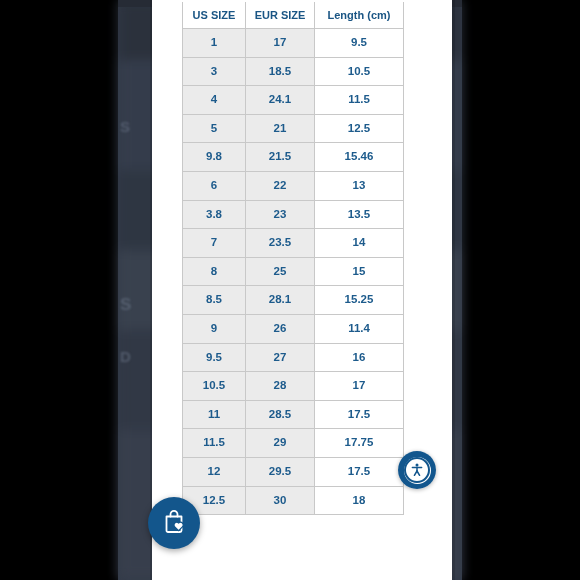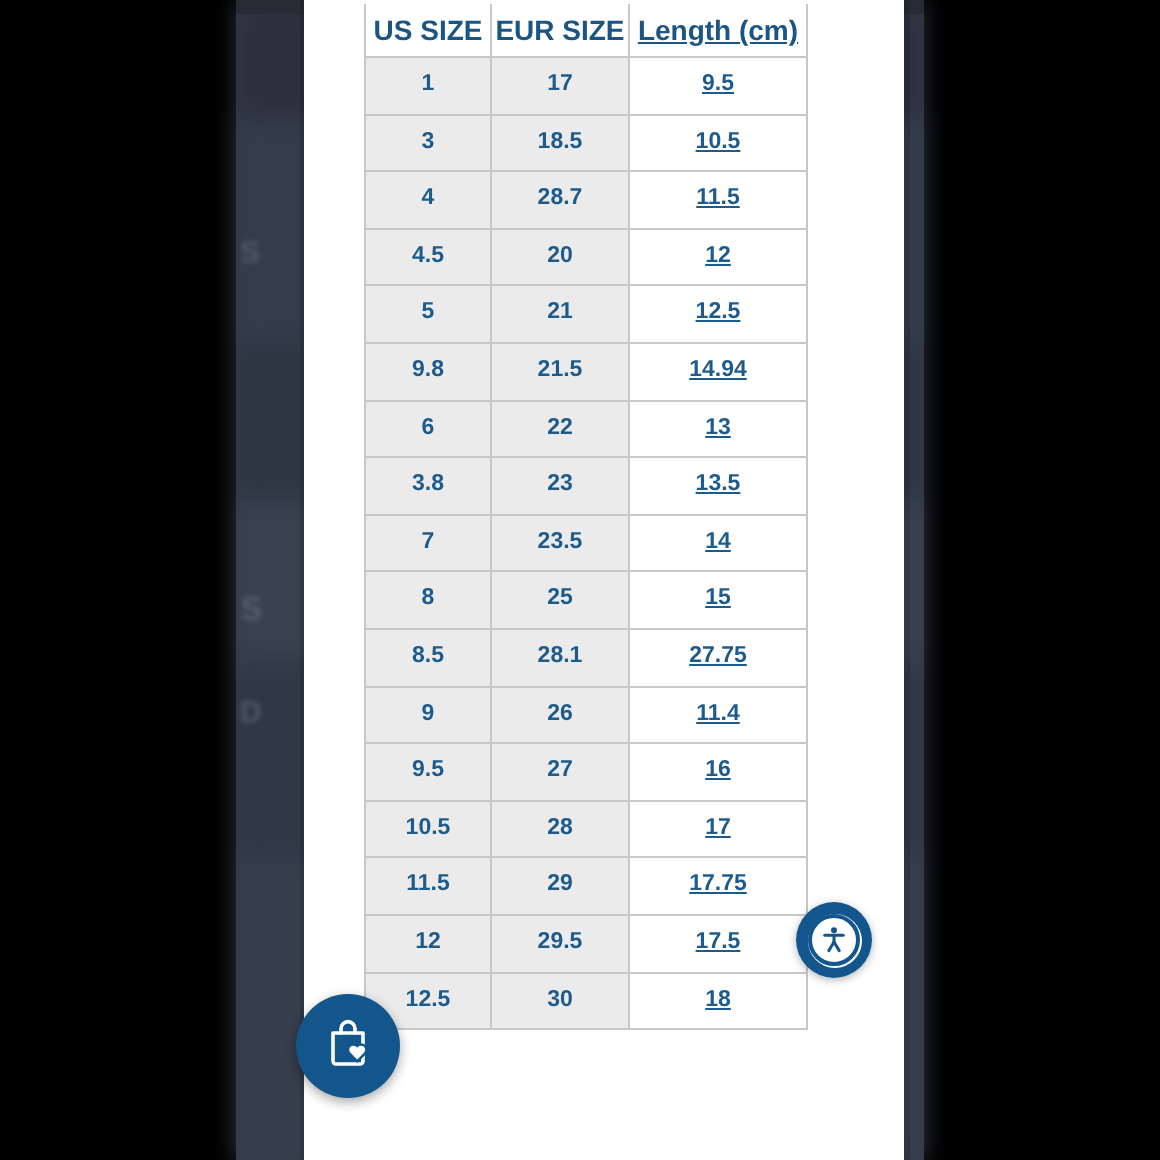--- a/index.html
+++ b/index.html
@@ -123,29 +123,29 @@
     text-align: center;
     vertical-align: middle;
     font-size: 11.5px;
     font-weight: bold;
     color: #1d5b8c;
     padding: 0;
     line-height: 1;
   }
   .size-table th {
     color: #1a5584;
-    font-size: 14px;
+    font-size: 11px;
     background: #ffffff;
     border-top: none;
     height: 26px;
     margin-left: 36px;
   }
   .col-us    { width: 62px; background: #ebebeb; }
   .col-eur   { width: 68px; background: #ebebeb; }
-  .col-len   { width: 88px; background: #ffffff; text-decoration: underline; }
+  .col-len   { width: 88px; background: #ffffff; }
   .size-table th.col-us,
   .size-table th.col-eur,
   .size-table th.col-len { background: #ffffff; }
 
   
   .fab {
     position: absolute;
     border-radius: 50%;
     display: flex;
     align-items: center;
@@ -229,37 +229,32 @@
           <td class="col-eur">17</td>
           <td class="col-len">9.5</td>
         </tr>
         <tr>
           <td class="col-us">3</td>
           <td class="col-eur">18.5</td>
           <td class="col-len">10.5</td>
         </tr>
         <tr>
           <td class="col-us">4</td>
-          <td class="col-eur">28.7</td>
+          <td class="col-eur">24.1</td>
           <td class="col-len">11.5</td>
-        </tr>
-        <tr>
-          <td class="col-us">4.5</td>
-          <td class="col-eur">20</td>
-          <td class="col-len">12</td>
         </tr>
         <tr>
           <td class="col-us">5</td>
           <td class="col-eur">21</td>
           <td class="col-len">12.5</td>
         </tr>
         <tr>
           <td class="col-us">9.8</td>
           <td class="col-eur">21.5</td>
-          <td class="col-len">14.94</td>
+          <td class="col-len">15.46</td>
         </tr>
         <tr>
           <td class="col-us">6</td>
           <td class="col-eur">22</td>
           <td class="col-len">13</td>
         </tr>
         <tr>
           <td class="col-us">3.8</td>
           <td class="col-eur">23</td>
           <td class="col-len">13.5</td>
@@ -270,36 +265,41 @@
           <td class="col-len">14</td>
         </tr>
         <tr>
           <td class="col-us">8</td>
           <td class="col-eur">25</td>
           <td class="col-len">15</td>
         </tr>
         <tr>
           <td class="col-us">8.5</td>
           <td class="col-eur">28.1</td>
-          <td class="col-len">27.75</td>
+          <td class="col-len">15.25</td>
         </tr>
         <tr>
           <td class="col-us">9</td>
           <td class="col-eur">26</td>
           <td class="col-len">11.4</td>
         </tr>
         <tr>
           <td class="col-us">9.5</td>
           <td class="col-eur">27</td>
           <td class="col-len">16</td>
         </tr>
         <tr>
           <td class="col-us">10.5</td>
           <td class="col-eur">28</td>
           <td class="col-len">17</td>
+        </tr>
+        <tr>
+          <td class="col-us">11</td>
+          <td class="col-eur">28.5</td>
+          <td class="col-len">17.5</td>
         </tr>
         <tr>
           <td class="col-us">11.5</td>
           <td class="col-eur">29</td>
           <td class="col-len">17.75</td>
         </tr>
         <tr>
           <td class="col-us">12</td>
           <td class="col-eur">29.5</td>
           <td class="col-len">17.5</td>

